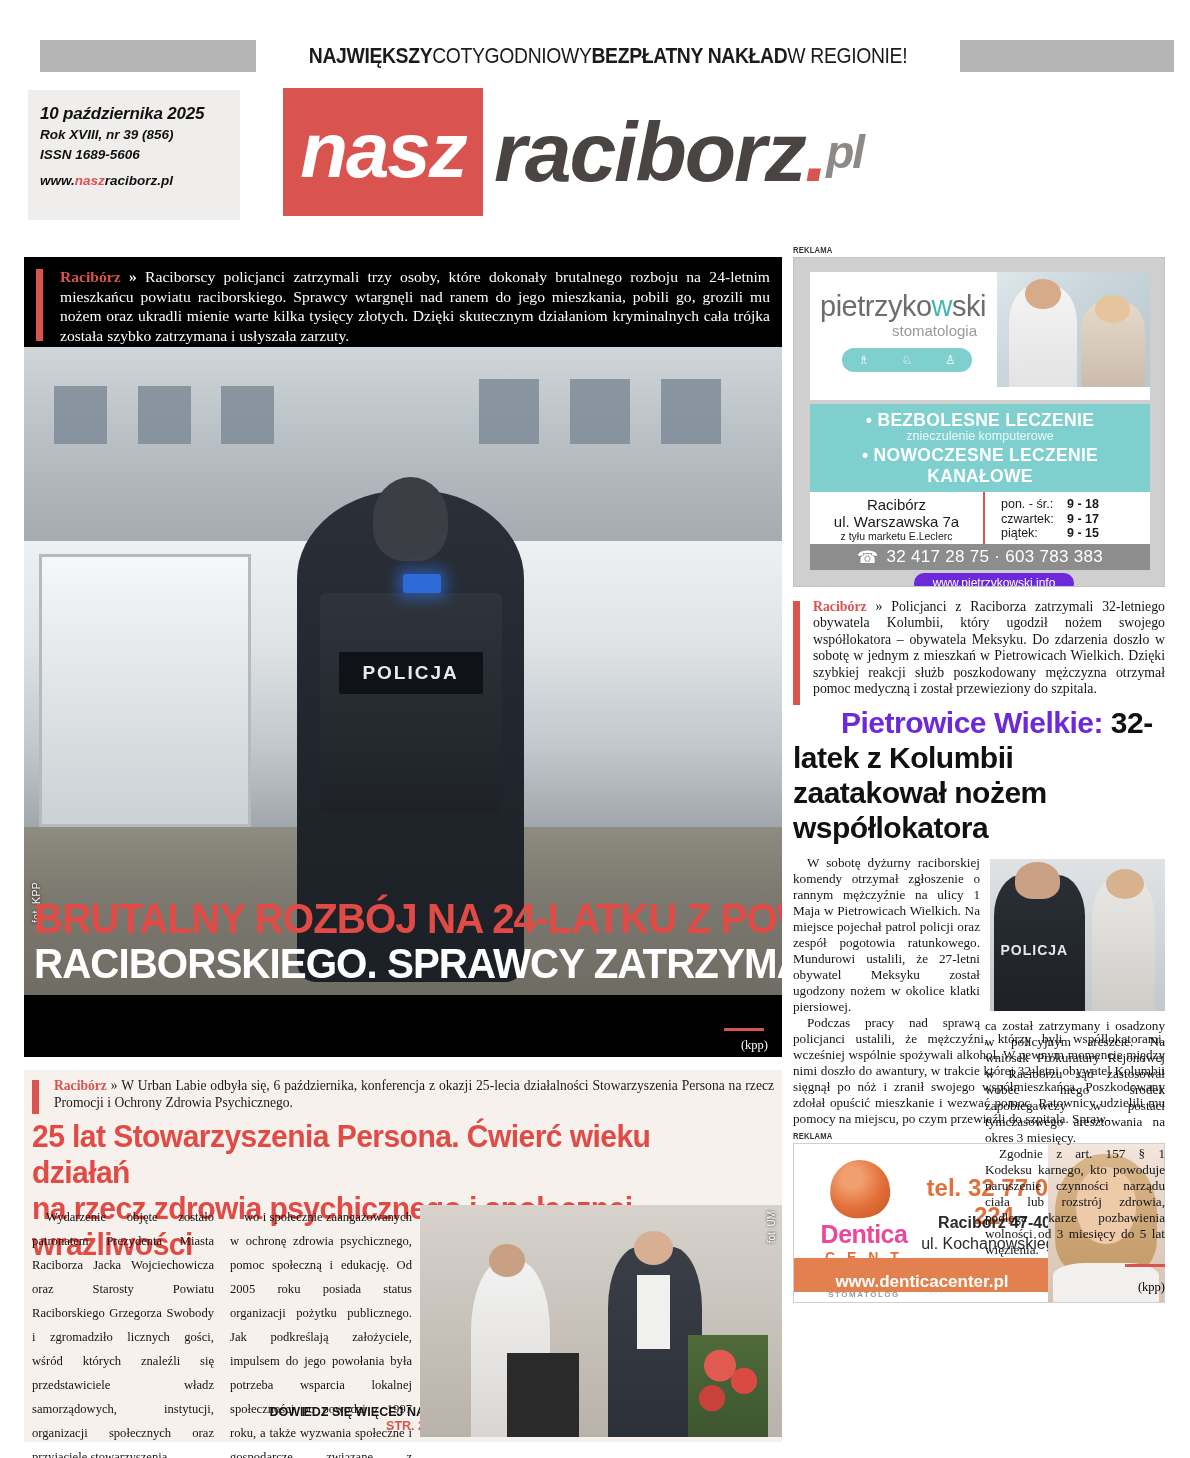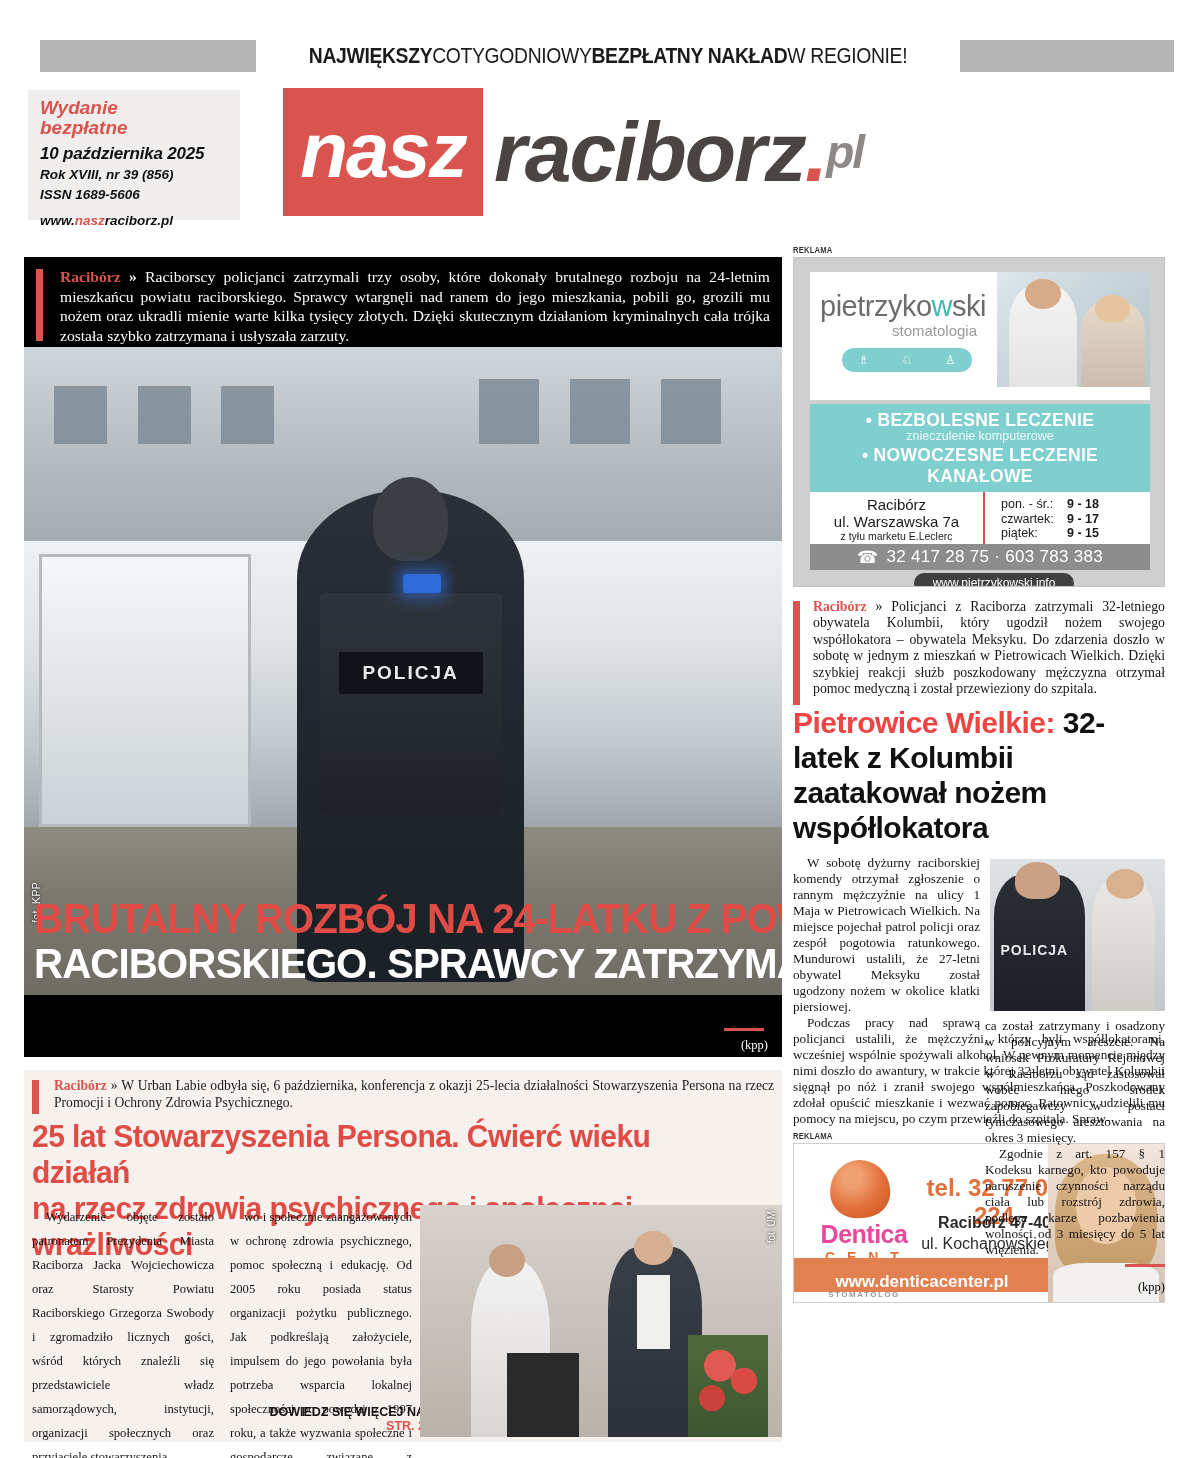--- a/index.html
+++ b/index.html
@@ -244,36 +244,36 @@
   .apz-hours .lbl { width:66px; }
   .apz-hours .val { font-weight:700; }
 
   .apz-phone {
     position:absolute; left:16px; top:286px; width:340px; height:26px;
     background:#8d8d8d; color:#fff; display:flex; align-items:center; justify-content:center;
     font-family:"Liberation Sans", sans-serif; font-size:17px; letter-spacing:.3px; gap:8px;
   }
   .apz-www {
     position:absolute; left:120px; top:315px; width:160px; height:20px;
-    background:#404040; color:#fff; border-radius:10px;
+    background:#6d28d9; color:#fff; border-radius:10px;
     display:flex; align-items:center; justify-content:center;
     font-family:"Liberation Sans", sans-serif; font-size:12px;
   }
 
   .story2 { margin-top:12px; position:relative; }
   .story2-kicker { position:relative; padding-left:20px; }
   .story2-kicker .redbar { position:absolute; left:0; top:2px; width:7px; height:104px; background:#d9534f; }
   .story2-kicker p { font-size:13.8px; line-height:16.4px; text-align:justify; color:#141414; }
   .story2-kicker .city { color:#d9534f; font-weight:700; }
   .story2 h1 {
     margin-top:8px;
     font-family:"Liberation Sans", sans-serif; font-weight:700; font-size:30px; line-height:35px;
     color:#111; letter-spacing:-0.5px;
   }
-  .story2 h1 .red { color:#ef4444; }
+  .story2 h1 .red { color:#6d28d9;margin-left:48px; }
 
   .story2-body { margin-top:10px; position:relative; }
   .s2-photo {
     float:right; width:175px; height:152px; margin:4px 0 6px 10px;
     background:linear-gradient(180deg,#cfd4d8 0%,#b6bcc1 55%,#9aa0a5 100%);
     position:relative; overflow:hidden;
   }
   .s2p-wall { position:absolute; inset:0; background:linear-gradient(180deg,#dfe3e6,#c3c8cc); }
   .s2p-cop { position:absolute; left:2%; top:10%; width:52%; height:90%;
     background:linear-gradient(180deg,#2a2e35,#1d2127); border-radius:30% 30% 0 0; }
@@ -343,24 +343,20 @@
       <b>NAJWIĘKSZY</b>
         <span class="light"> COTYGODNIOWY </span>
         <b>BEZPŁATNY NAKŁAD</b>
         <span class="light"> W REGIONIE!</span>
     </div>
     <div class="bar right"></div>
   </div>
 
   <div class="masthead">
     <div class="issuebox">
-      <div class="free">
-        <div>Wydanie</div>
-        <div>bezpłatne</div>
-      </div>
       <div class="date">10 października 2025</div>
       <div class="rok">Rok XVIII, nr 39 (856)</div>
       <div class="issn">ISSN 1689-5606</div>
       <div class="web"><span>www.</span><span class="red">nasz</span><span>raciborz.pl</span></div>
     </div>
 
     <div class="logo-nasz">
       <span>nasz</span>
     </div>
     <div class="logo-rest">

